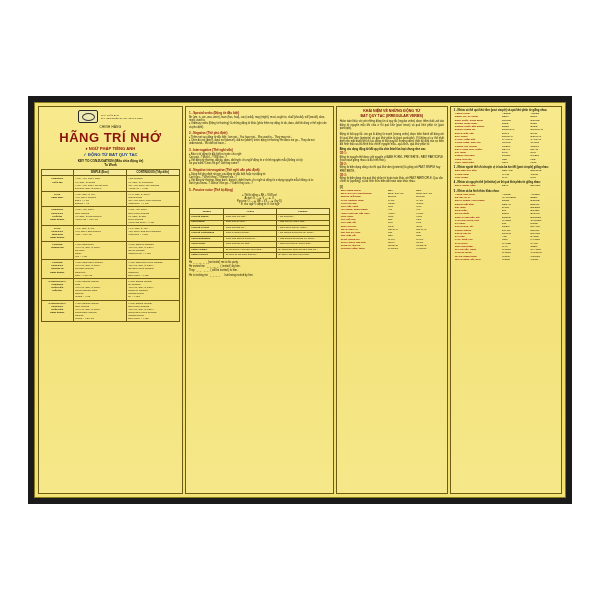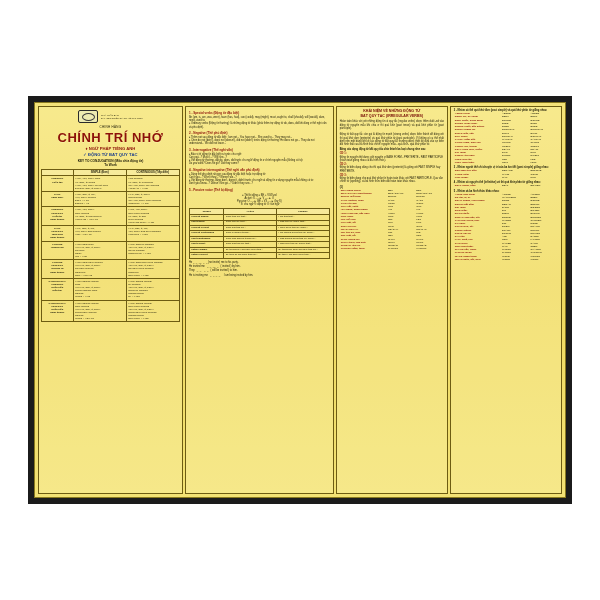--- a/index.html
+++ b/index.html
@@ -57,21 +57,21 @@
 
       <div class="col c1">
         <div class="pubrow">
           <span class="logo"></span>
           <span class="pubtxt">
             <span>NHÀ XUẤT BẢN</span><br>
             <span>ĐẠI HỌC QUỐC GIA TP HỒ CHÍ MINH</span>
           </span>
         </div>
         <div class="chinh">CHÍNH HÃNG</div>
-        <div class="title">CHÍNH TRÍ NHỚ</div>
+        <div class="title">HÃNG TRÍ NHỚ</div>
         <div class="sub1">♦ NGỮ PHÁP TIẾNG ANH</div>
         <div class="sub2">✓ ĐỘNG TỪ BẤT QUY TẮC</div>
         <div class="sub3">KEY TO CONJUGATION (Mẫu chia động từ)</div>
         <div class="sub4">To Work</div>
         <div style="padding:2px 2px 0;">
           <table class="grid">
             <thead>
                 <tr>
               <th style="width:22%"></th>
               <th style="width:39%">SIMPLE (Đơn)</th>

